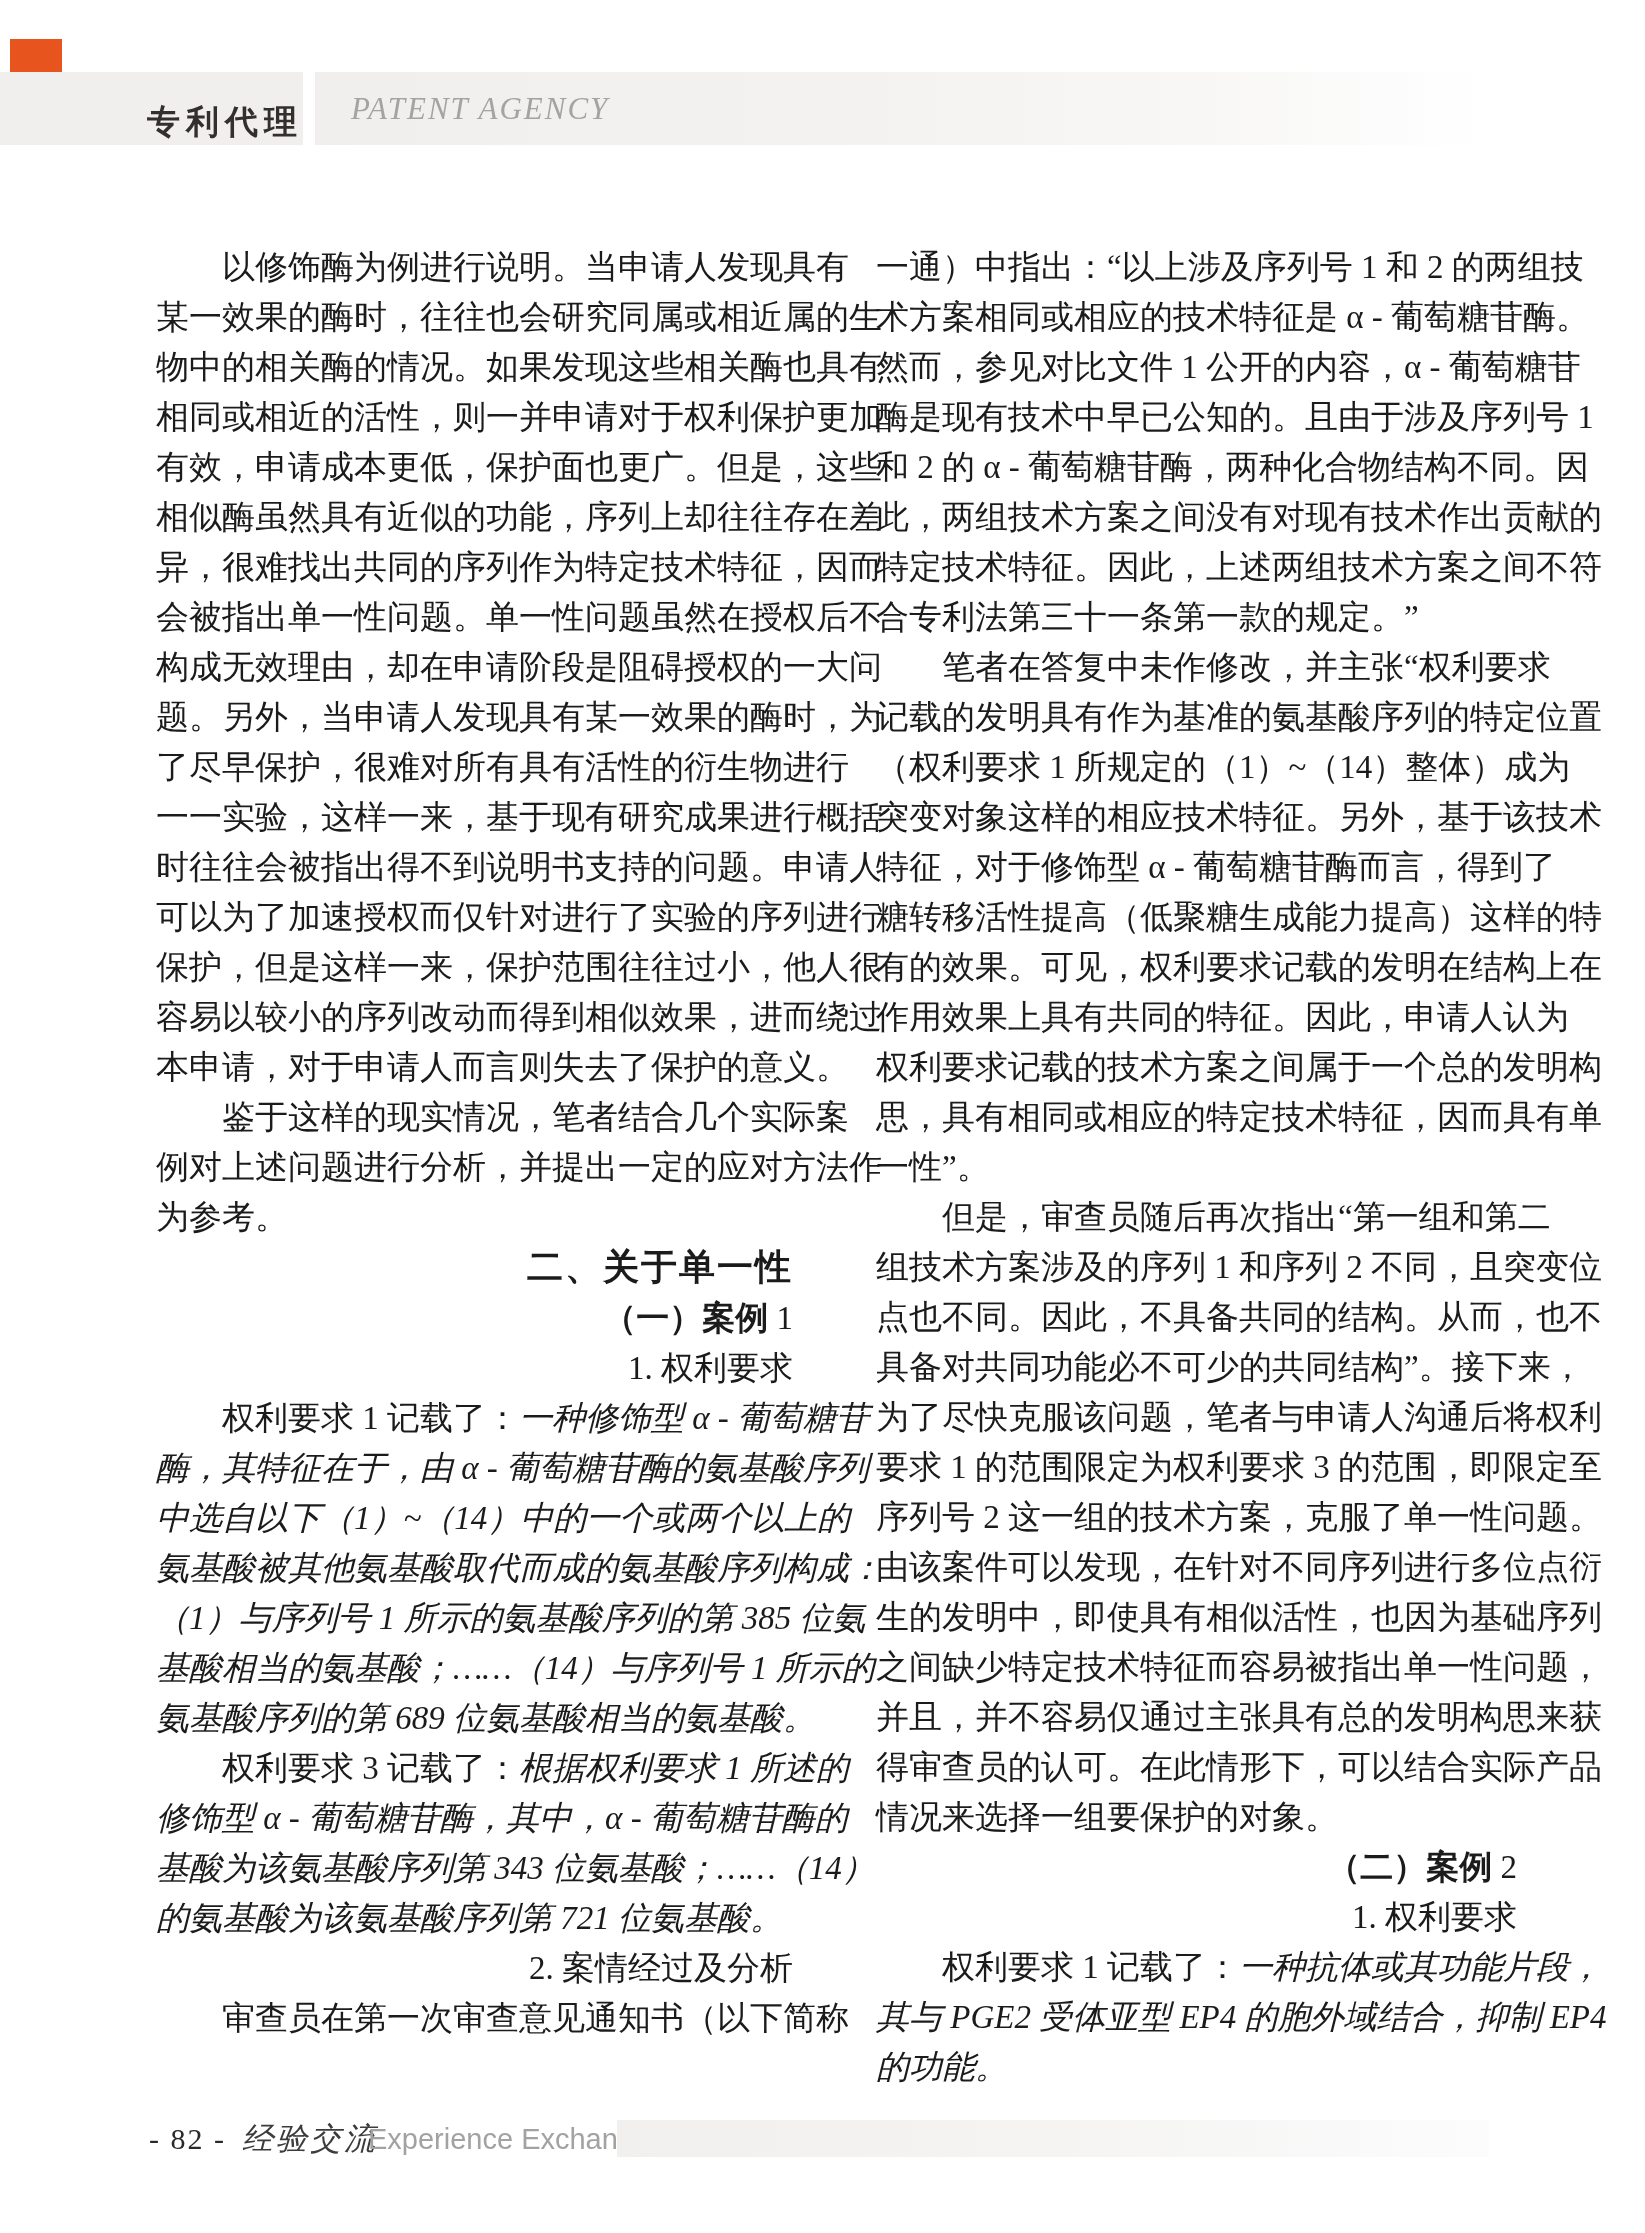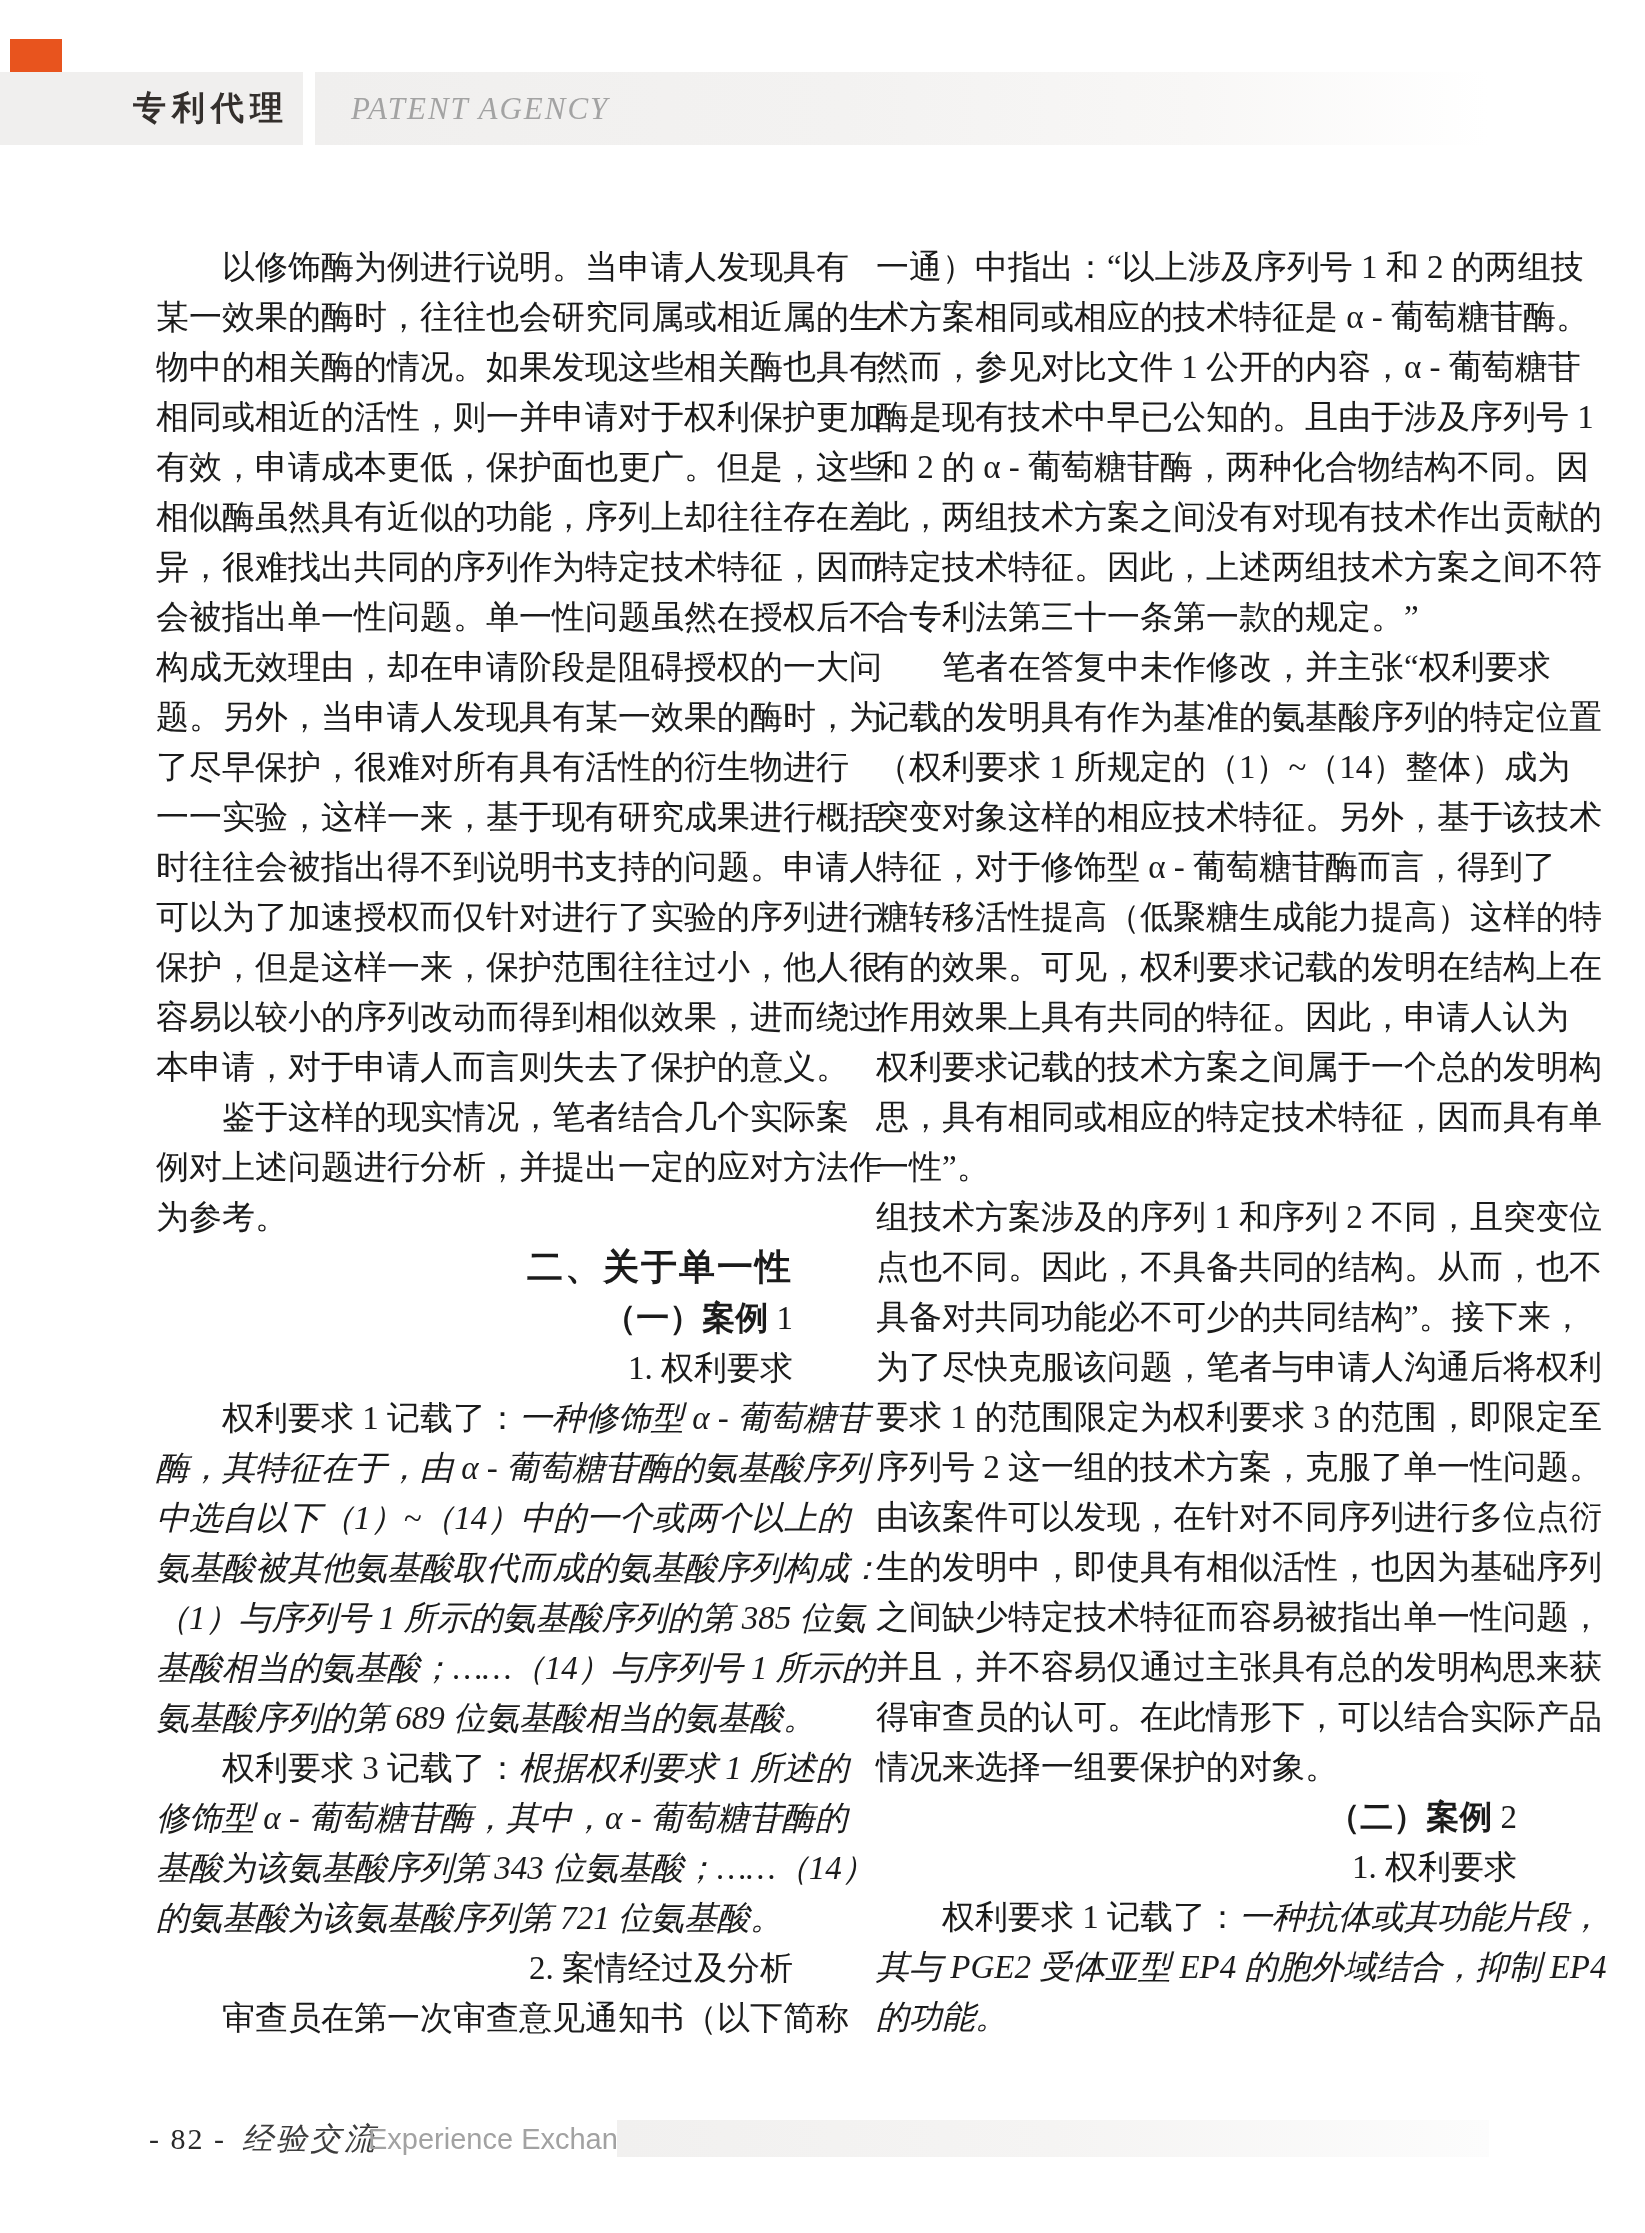--- a/index.html
+++ b/index.html
@@ -10,22 +10,22 @@
     overflow:hidden;
     font-family:"Liberation Serif","DejaVu Serif",serif;
   }
   
   #accent-square{
     position:absolute;left:10px;top:39px;width:52px;height:54px;
   }
   #header-left{
     position:absolute;left:0;top:72px;width:303px;height:73px;
     background:#f0efee;
-    display:flex;align-items:center;justify-content:flex-end;
-    padding-right:14px;box-sizing:border-box;
+    display:flex;align-items:flex-end;justify-content:flex-end;
+    box-sizing:border-box;
   }
   #header-left .cn{
     font-family:"Liberation Sans","DejaVu Sans",sans-serif;
     font-size:33px;font-weight:600;letter-spacing:6px;color:#332f2c;
   }
   #header-right{
     position:absolute;left:315px;top:72px;width:1173px;height:73px;
     background:linear-gradient(to right,#f0efee 0%,#f3f2f1 45%,#f8f7f6 75%,#ffffff 100%);
     display:flex;align-items:center;
     padding-left:36px;box-sizing:border-box;
@@ -138,20 +138,21 @@
       <div class="line"><span class="seg-n">记载的发明具有作为基准的氨基酸序列的特定位置</span></div>
       <div class="line"><span class="seg-n">（权利要求 1 所规定的（1）~（14）整体）成为</span></div>
       <div class="line"><span class="seg-n">突变对象这样的相应技术特征。另外，基于该技术</span></div>
       <div class="line"><span class="seg-n">特征，对于修饰型 α - 葡萄糖苷酶而言，得到了</span></div>
       <div class="line"><span class="seg-n">糖转移活性提高（低聚糖生成能力提高）这样的特</span></div>
       <div class="line"><span class="seg-n">有的效果。可见，权利要求记载的发明在结构上在</span></div>
       <div class="line"><span class="seg-n">作用效果上具有共同的特征。因此，申请人认为</span></div>
       <div class="line"><span class="seg-n">权利要求记载的技术方案之间属于一个总的发明构</span></div>
       <div class="line"><span class="seg-n">思，具有相同或相应的特定技术特征，因而具有单</span></div>
       <div class="line"><span class="seg-n">一性”。</span></div>
+      <div class="line ind"><span class="seg-n">但是，审查员随后再次指出“第一组和第二</span></div>
       <div class="line"><span class="seg-n">组技术方案涉及的序列 1 和序列 2 不同，且突变位</span></div>
       <div class="line"><span class="seg-n">点也不同。因此，不具备共同的结构。从而，也不</span></div>
       <div class="line"><span class="seg-n">具备对共同功能必不可少的共同结构”。接下来，</span></div>
       <div class="line"><span class="seg-n">为了尽快克服该问题，笔者与申请人沟通后将权利</span></div>
       <div class="line"><span class="seg-n">要求 1 的范围限定为权利要求 3 的范围，即限定至</span></div>
       <div class="line"><span class="seg-n">序列号 2 这一组的技术方案，克服了单一性问题。</span></div>
       <div class="line"><span class="seg-n">由该案件可以发现，在针对不同序列进行多位点衍</span></div>
       <div class="line"><span class="seg-n">生的发明中，即使具有相似活性，也因为基础序列</span></div>
       <div class="line"><span class="seg-n">之间缺少特定技术特征而容易被指出单一性问题，</span></div>
       <div class="line"><span class="seg-n">并且，并不容易仅通过主张具有总的发明构思来获</span></div>

